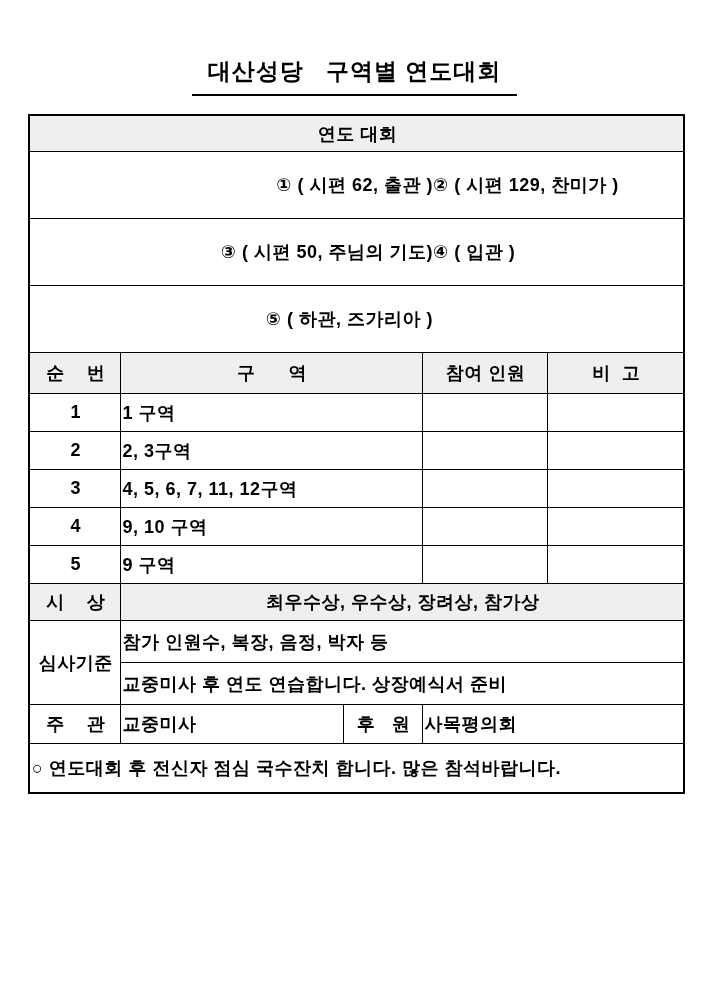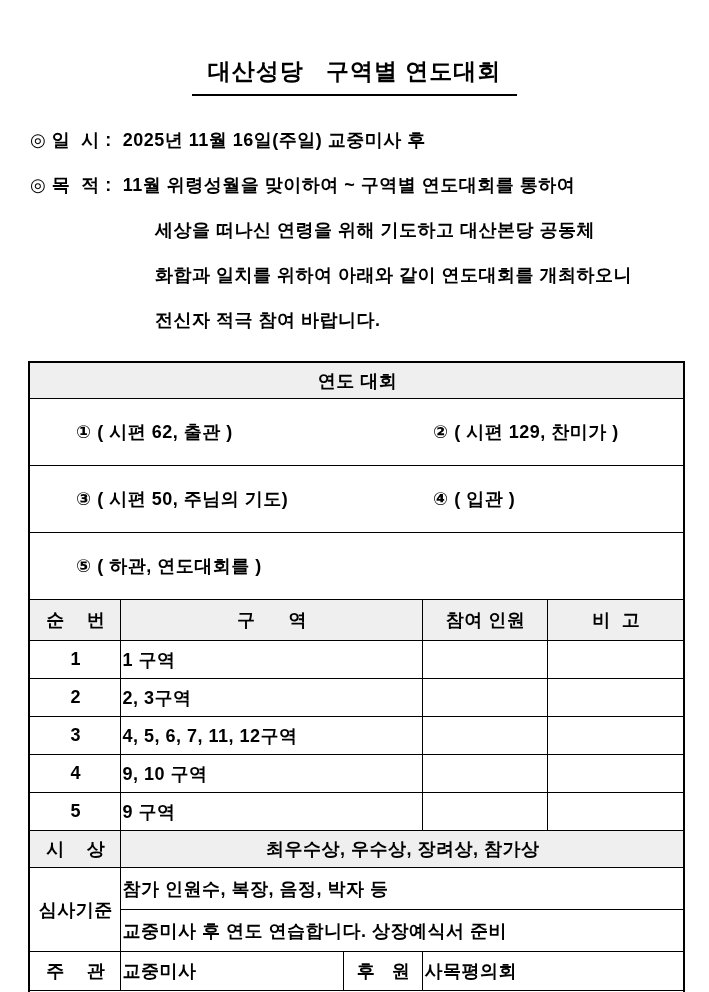--- a/index.html
+++ b/index.html
@@ -51,39 +51,32 @@
 
   tr.r-title  td { height: 35px; }
   tr.r-prog   td { height: 36px; }
   tr.r-head   td { height: 40px; }
   tr.r-data   td { height: 37px; }
   tr.r-award  td { height: 36px; text-align: center; }
   tr.r-crit   td { height: 41px; }
   tr.r-host   td { height: 38px; }
   tr.r-note   td { height: 48px; }
 
-  .prog-left { display: inline-block; width: 357px; }
+  .prog-left { display: inline-block; width: 357px; text-align: right; }
   .region-cell { padding-left: 12px; margin-top: 44px; }
 </style>
 </head>
 <body>
 
 <div class="page">
 
   <div class="doc-title-wrap">
     <span class="doc-title">대산성당   구역별 연도대회</span>
   </div>
 
-  <div class="intro">
-    <div class="intro-line">◎ 일  시 :  2025년 11월 16일(주일) 교중미사 후</div>
-    <div class="intro-line">◎ 목  적 :  11월 위령성월을 맞이하여 ~ 구역별 연도대회를 통하여</div>
-    <div class="intro-line indent">세상을 떠나신 연령을 위해 기도하고 대산본당 공동체</div>
-    <div class="intro-line indent">화합과 일치를 위하여 아래와 같이 연도대회를 개최하오니</div>
-    <div class="intro-line indent">전신자 적극 참여 바랍니다.</div>
-  </div>
 
   <table class="main">
     <colgroup>
       <col style="width:91px">
       <col style="width:223px">
       <col style="width:79px">
       <col style="width:125px">
       <col style="width:137px">
     </colgroup>
 
@@ -97,21 +90,21 @@
         <span class="prog-left">① ( 시편 62, 출관 )</span><span>② ( 시편 129, 찬미가 )</span>
       </td>
     </tr>
     <tr class="r-prog">
       <td colspan="5" class="pre">
         <span class="prog-left">③ ( 시편 50, 주님의 기도)</span><span>④ ( 입관 )</span>
       </td>
     </tr>
     <tr class="r-prog">
       <td colspan="5" class="pre">
-        <span class="prog-left">⑤ ( 하관, 연도대회를 )</span><span></span>
+        <span class="prog-left">⑤ ( 하관, 즈가리아 )</span><span></span>
       </td>
     </tr>
 
     <tr class="r-head">
       <td class="center pre shaded">순    번</td>
       <td colspan="2" class="center pre shaded">구      역</td>
       <td class="center pre shaded">참여 인원</td>
       <td class="center pre shaded">비  고</td>
     </tr>
 

